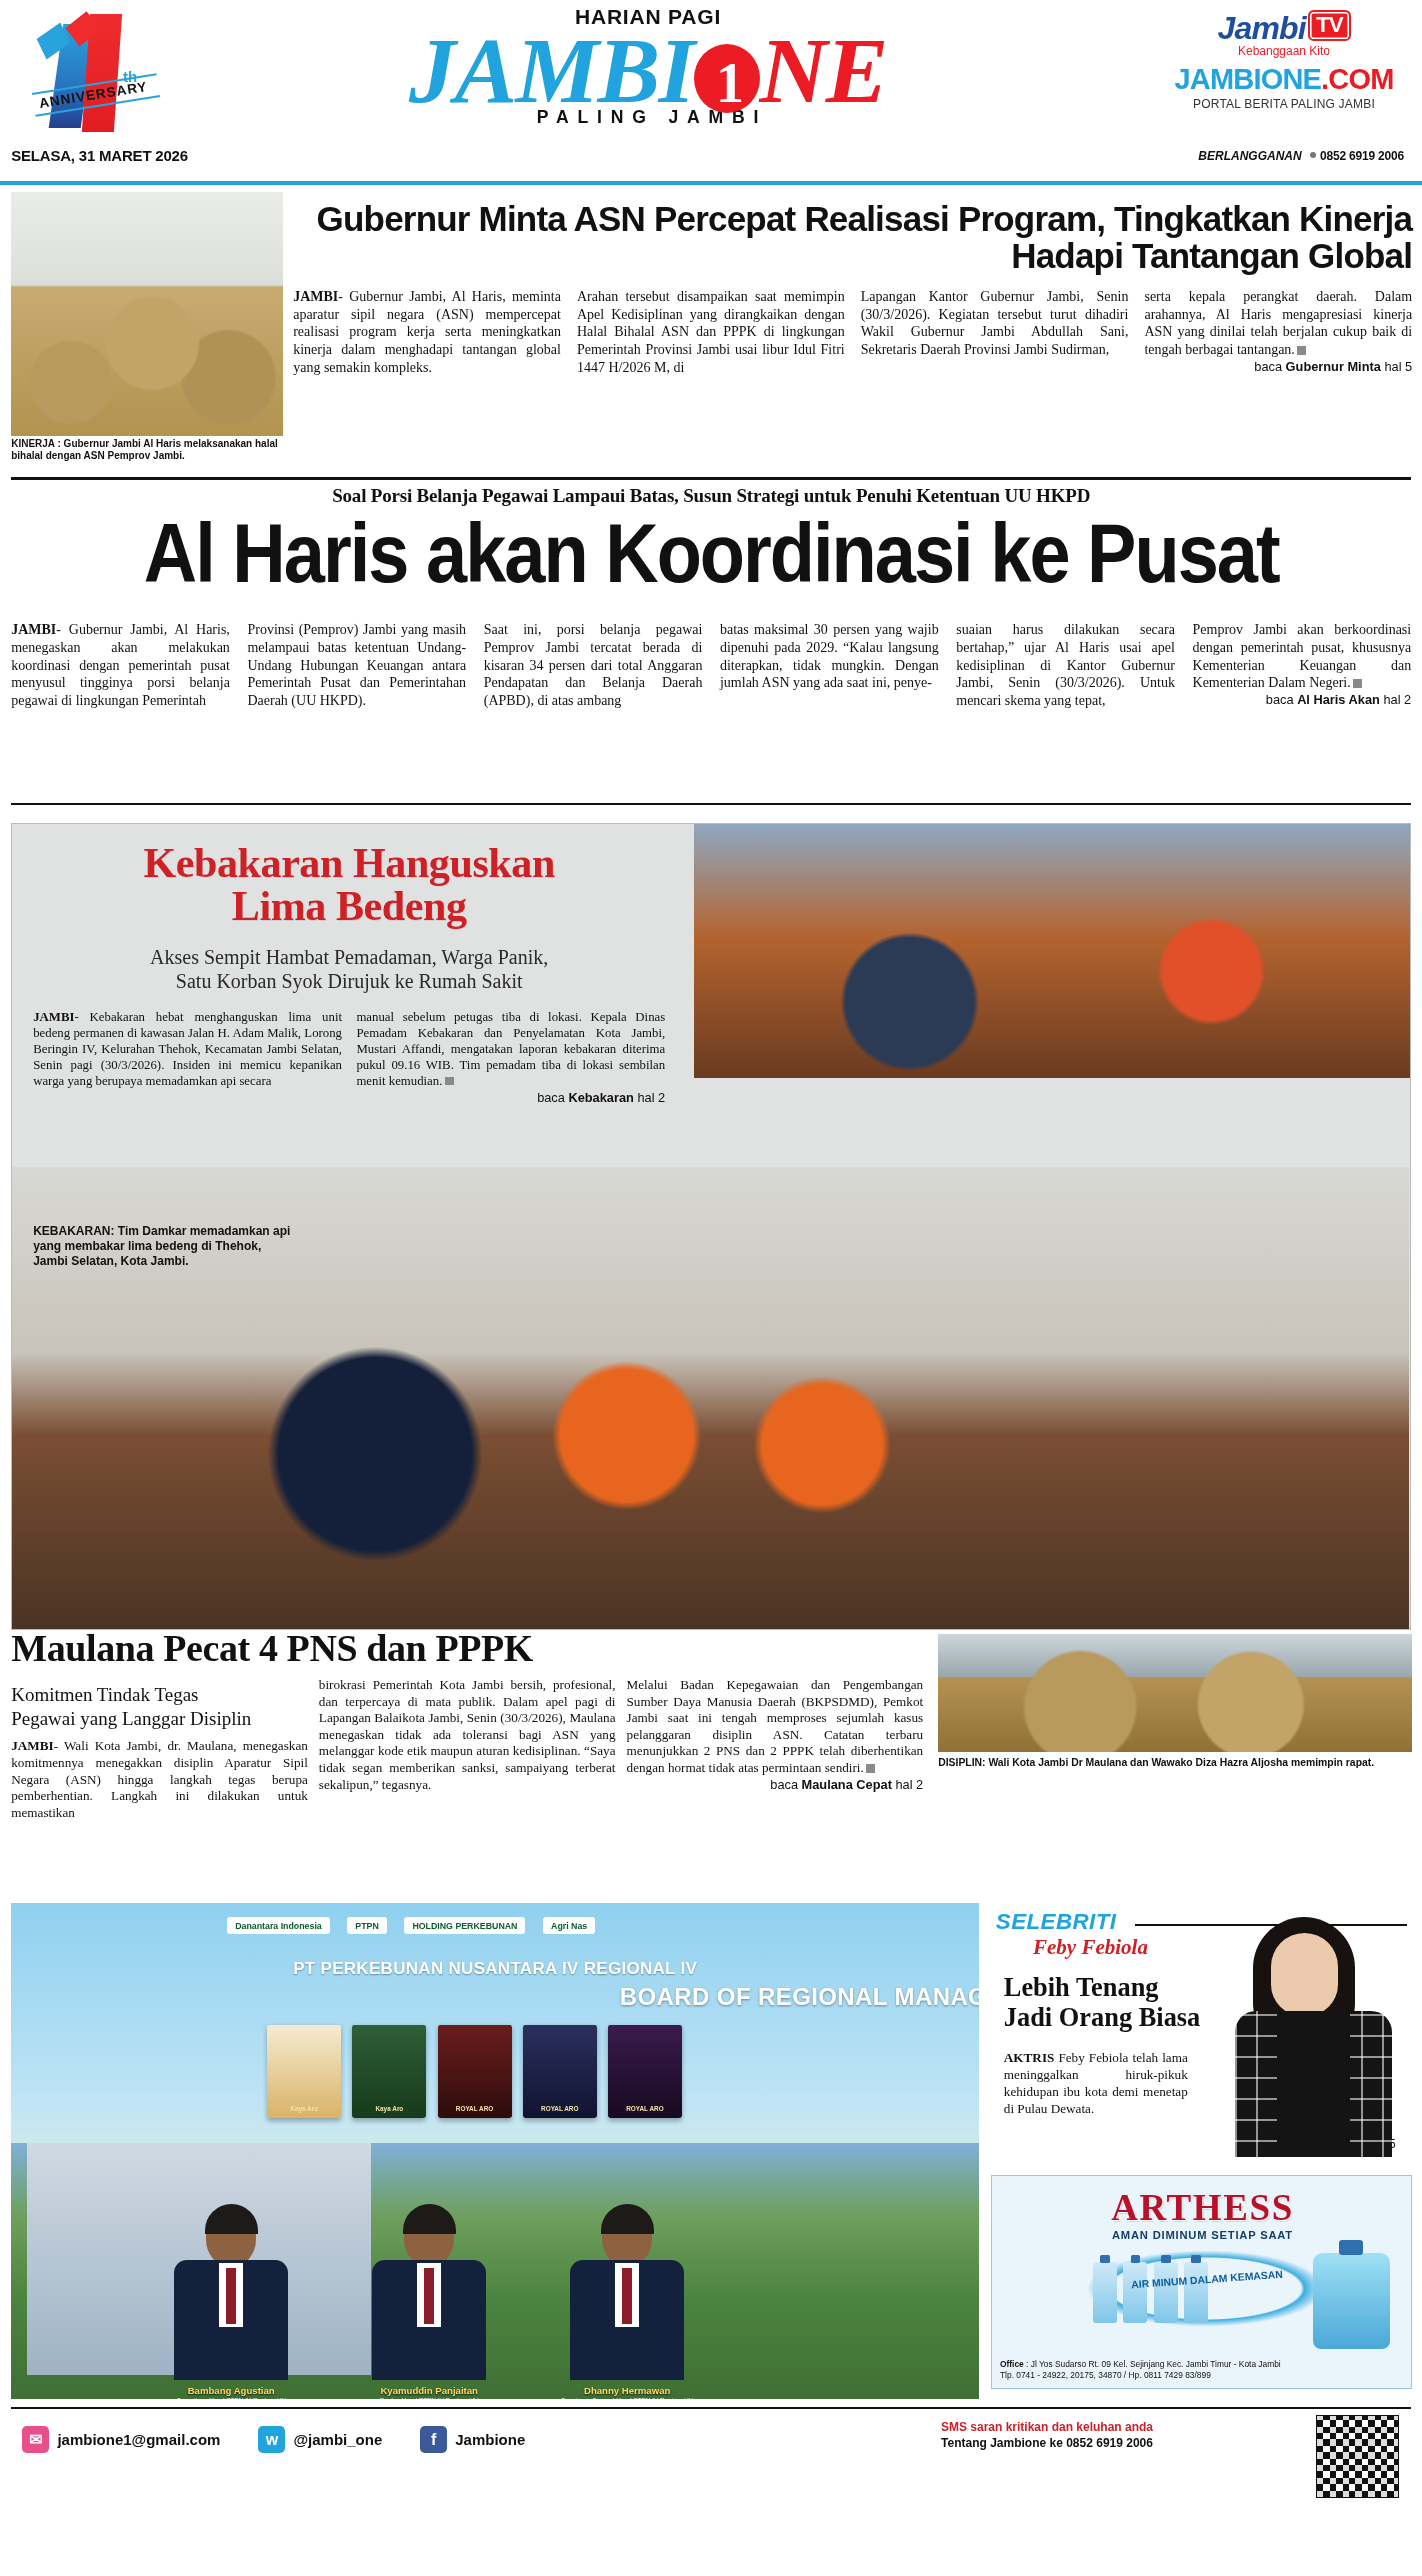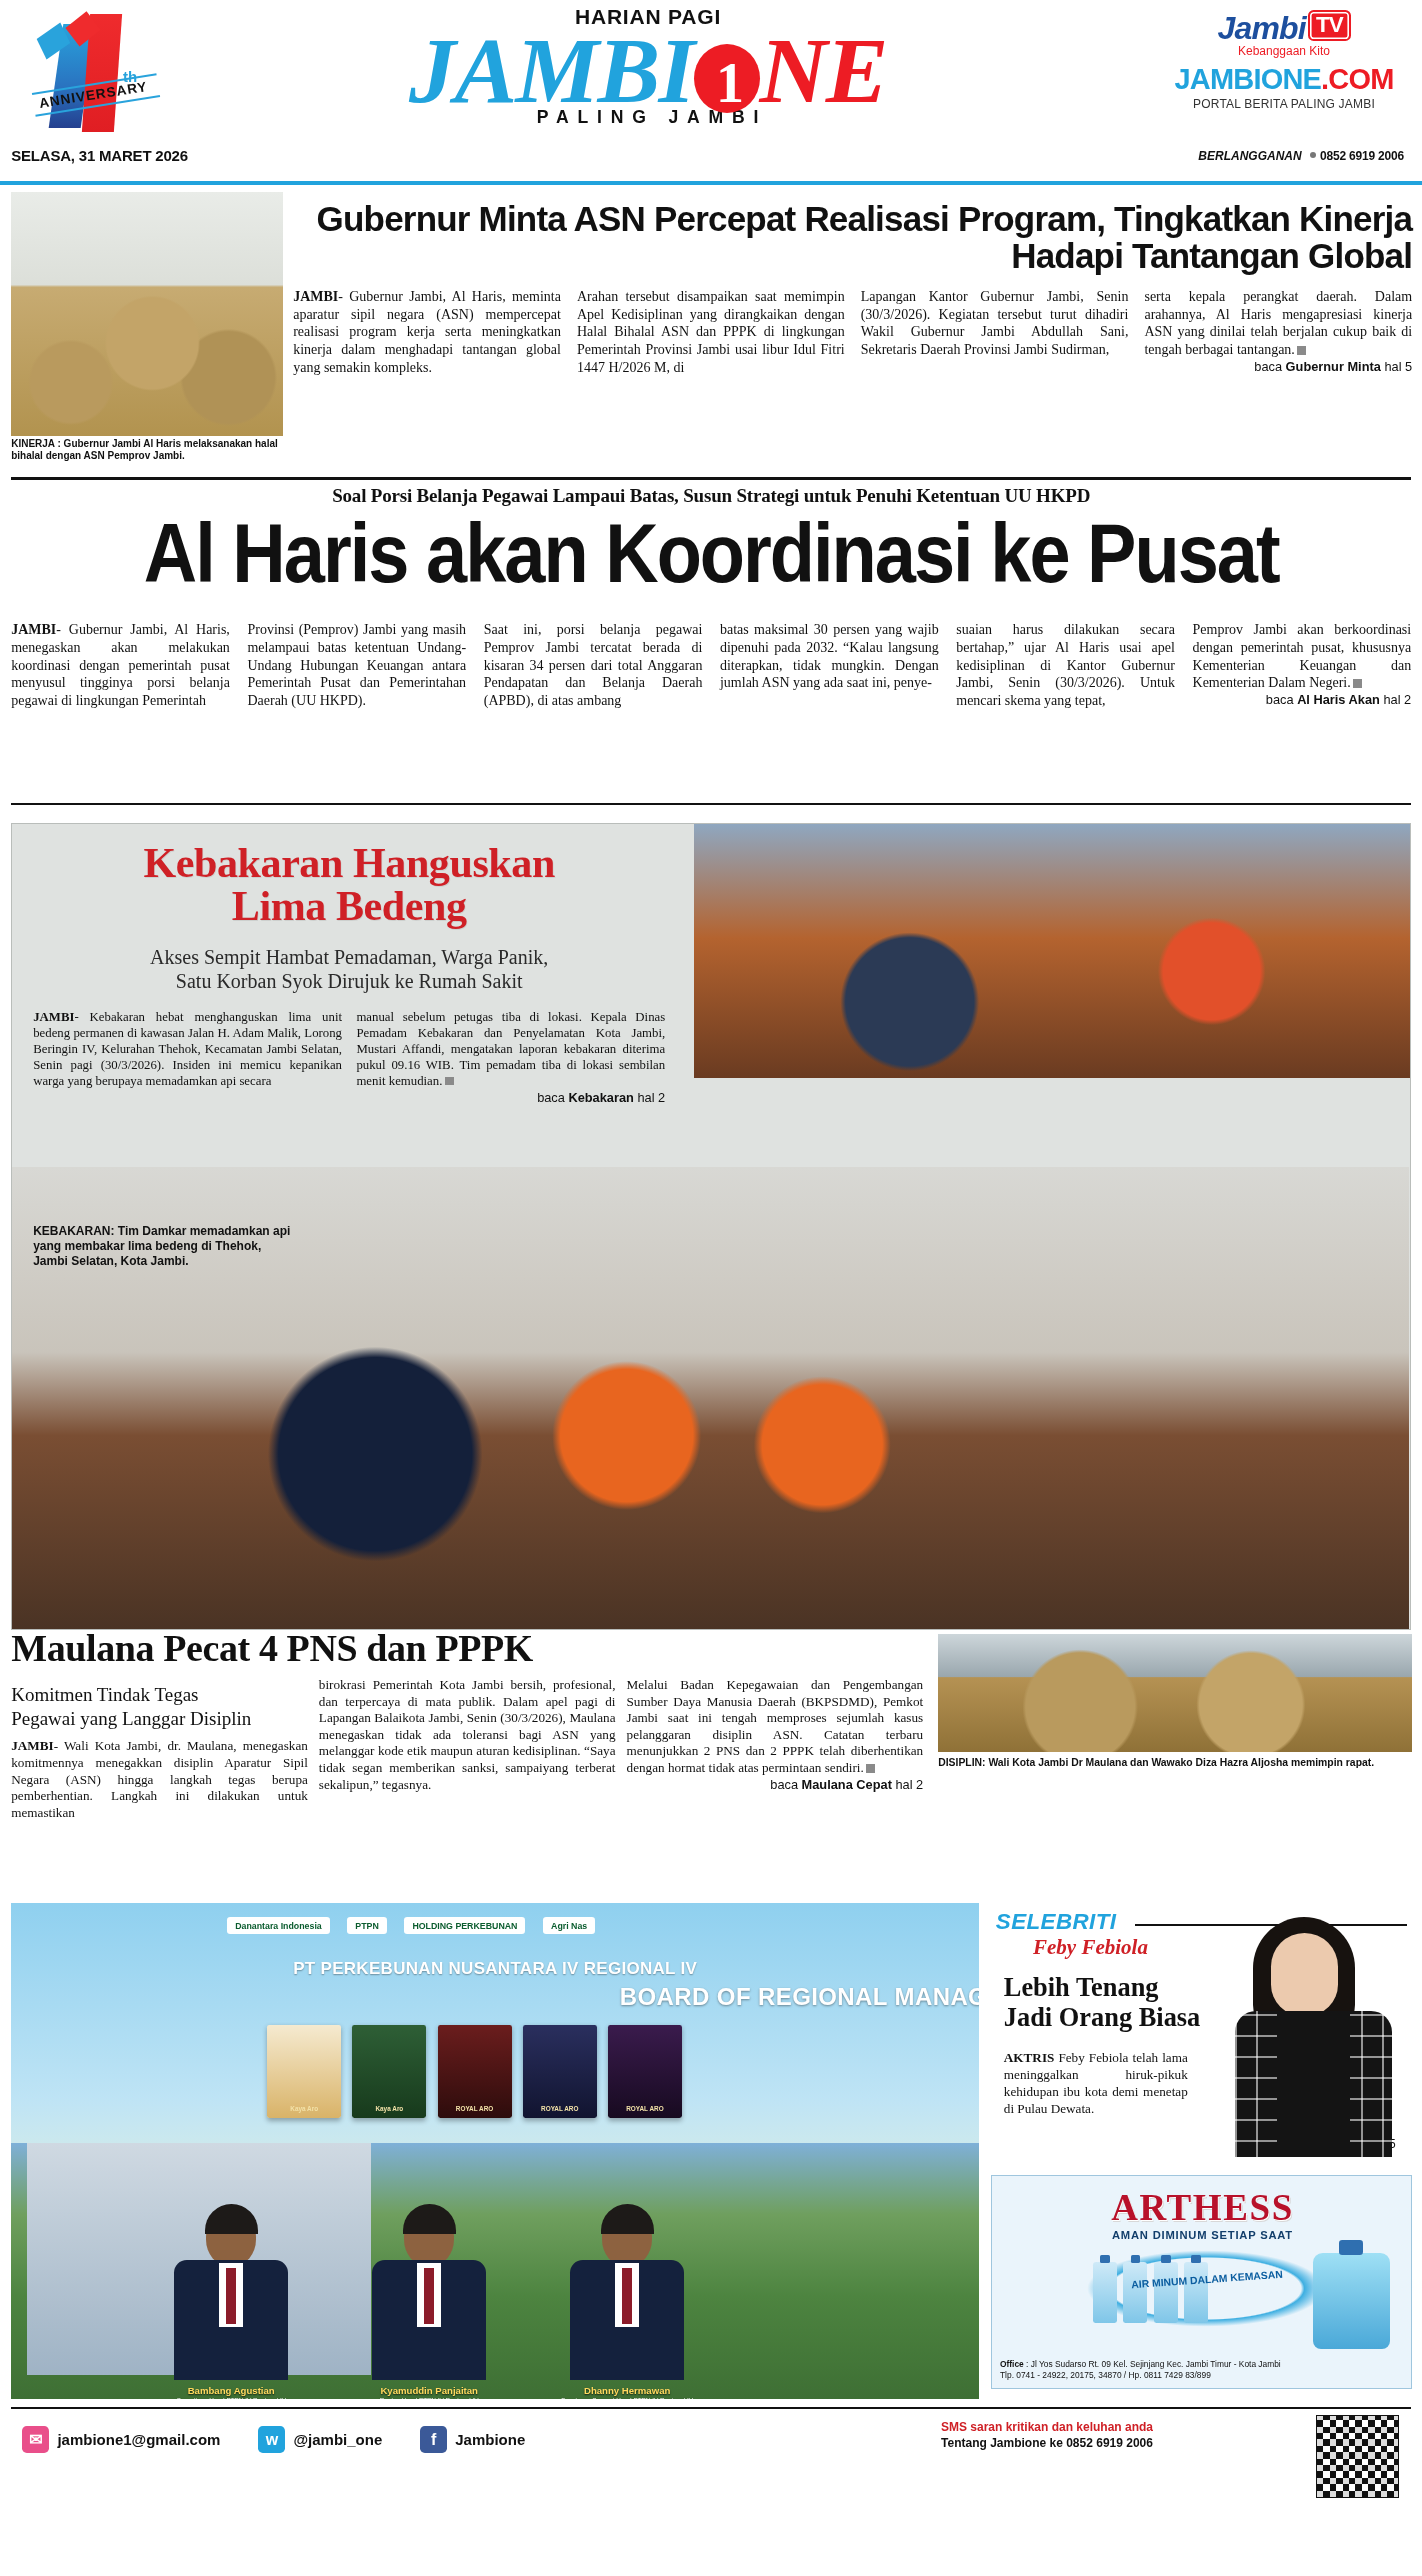--- a/index.html
+++ b/index.html
@@ -398,21 +398,21 @@
   </div>
   <div class="hr-thick"></div>
 
   <div class="lead-story">
     <div class="kicker">Soal Porsi Belanja Pegawai Lampaui Batas, Susun Strategi untuk Penuhi Ketentuan UU HKPD</div>
     <div class="mega-head">Al Haris akan Koordinasi ke Pusat</div>
     <div class="lead-cols">
       <div class="col-text"><span class="lead">JAMBI</span>- Gubernur Jambi, Al Haris, menegaskan akan melakukan koordinasi dengan pemerintah pusat menyusul tingginya porsi belanja pegawai di lingkungan Pemerintah</div>
       <div class="col-text">Provinsi (Pemprov) Jambi yang masih melampaui batas ketentuan Undang-Undang Hubungan Keuangan antara Pemerintah Pusat dan Pemerintahan Daerah (UU HKPD).</div>
       <div class="col-text">Saat ini, porsi belanja pegawai Pemprov Jambi tercatat berada di kisaran 34 persen dari total Anggaran Pendapatan dan Belanja Daerah (APBD), di atas ambang</div>
-      <div class="col-text">batas maksimal 30 persen yang wajib dipenuhi pada 2032. “Kalau langsung diterapkan, tidak mungkin. Dengan jumlah ASN yang ada saat ini, penye-</div>
+      <div class="col-text">batas maksimal 30 persen yang wajib dipenuhi pada 2029. “Kalau langsung diterapkan, tidak mungkin. Dengan jumlah ASN yang ada saat ini, penye-</div>
       <div class="col-text">suaian harus dilakukan secara bertahap,” ujar Al Haris usai apel kedisiplinan di Kantor Gubernur Jambi, Senin (30/3/2026). Untuk mencari skema yang tepat,</div>
       <div>
         <div class="col-text">Pemprov Jambi akan berkoordinasi dengan pemerintah pusat, khususnya Kementerian Keuangan dan Kementerian Dalam Negeri.<span class="sq"></span></div>
         <div class="baca">
           <span>baca</span>
           <b>Al Haris Akan</b>
           <span>hal 2</span>
         </div>
       </div>
     </div>

